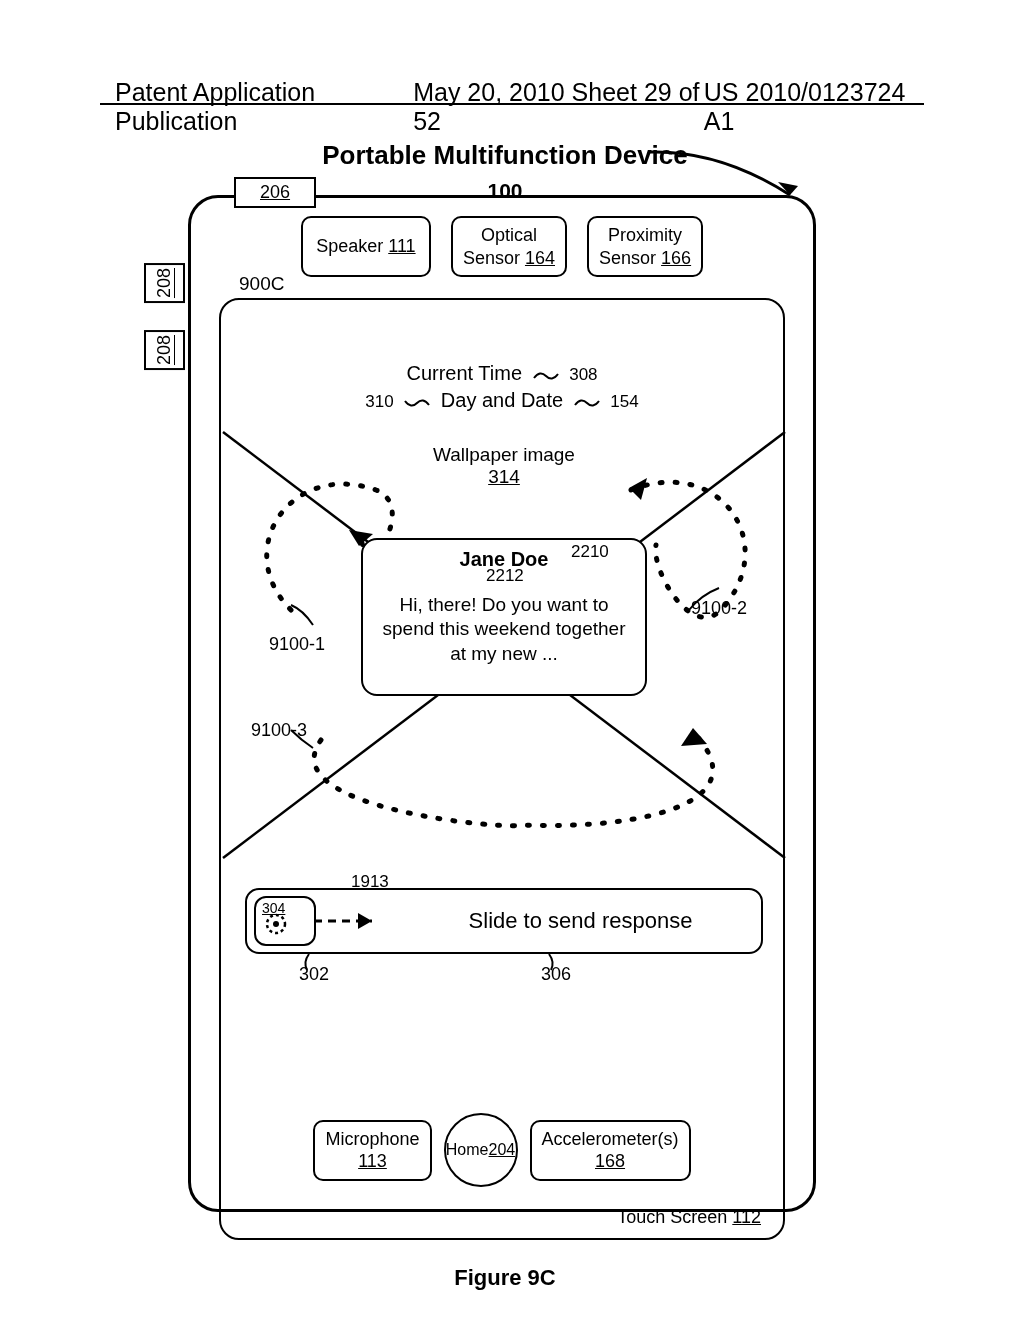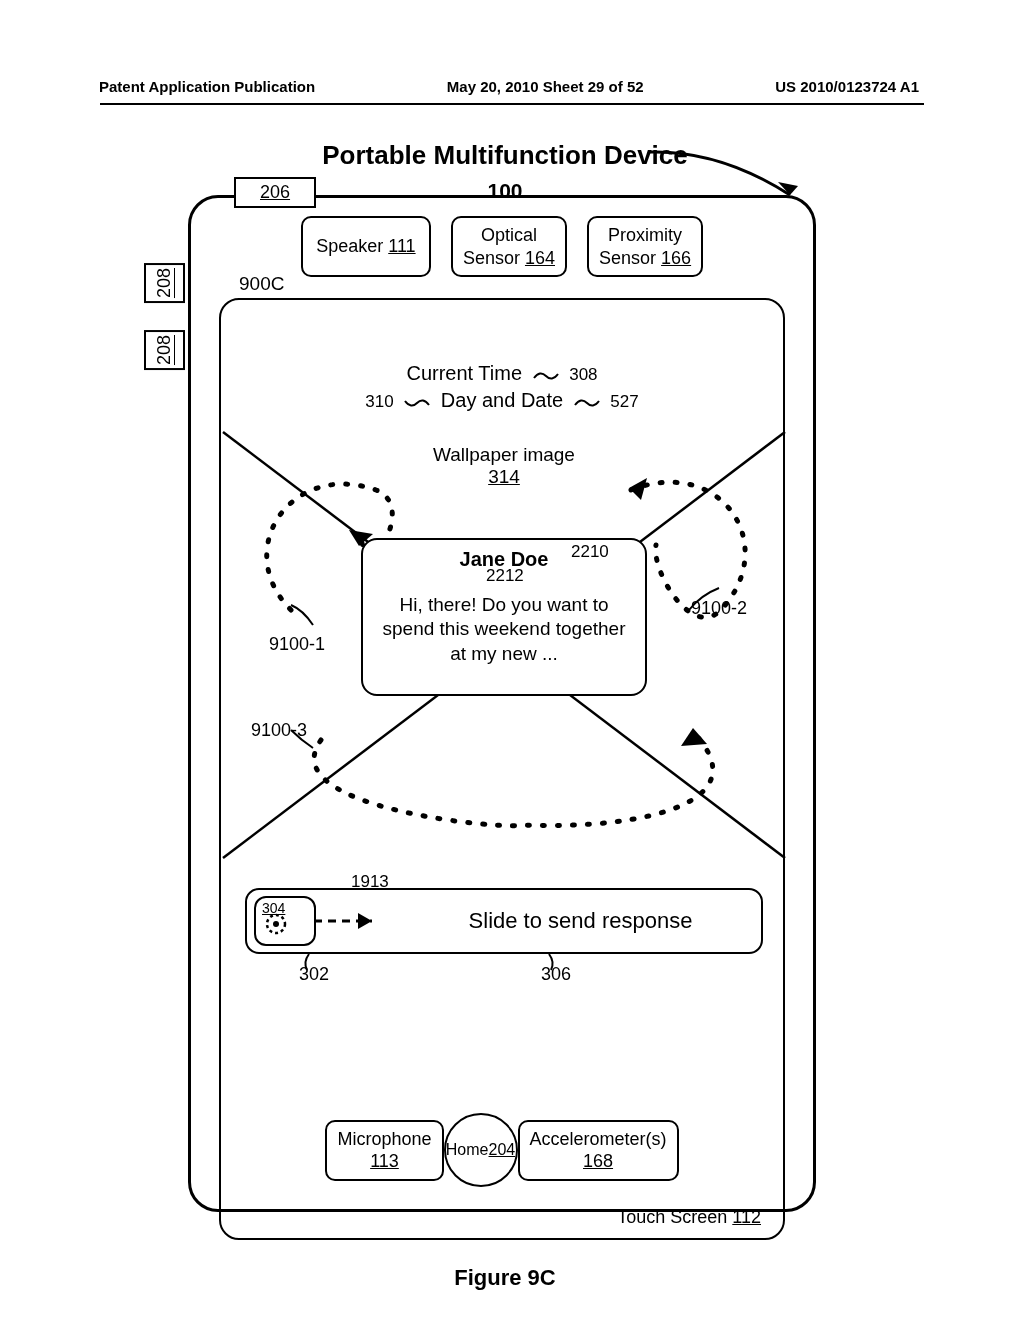--- a/index.html
+++ b/index.html
@@ -6,26 +6,26 @@
   body {
     font-family: Arial, Helvetica, sans-serif;
     background: #fff;
     width: 1024px;
     height: 1320px;
     position: relative;
   }
   .page-header {
     position: absolute;
     top: 78px;
-    left: 99px;
+    left: 115px;
     right: 105px;
     display: flex;
     justify-content: space-between;
-    font-size: 15px;
-    font-weight: bold;
+    font-size: 25px;
+    font-weight: normal;
   }
   .hr {
     position: absolute;
     top: 103px;
     left: 100px;
     right: 100px;
     height: 2px;
     background: #000;
   }
   .figure-area {
@@ -263,20 +263,21 @@
     font-size: 18px;
   }
   .bottom-row {
     position: absolute;
     bottom: 22px;
     left: 0;
     right: 0;
     display: flex;
     justify-content: center;
     align-items: center;
+    gap: 12px;
   }
   .home-btn {
     width: 74px;
     height: 74px;
     border: 2.5px solid #000;
     border-radius: 50%;
     display: flex;
     flex-direction: row;
     align-items: center;
     justify-content: center;
@@ -348,21 +349,21 @@
 
       <div class="date-line">
         <span class="ref-small">310</span>
         <svg class="tilde" width="28" height="14">
             <path d="M2 6 Q 8 14 14 8 Q 20 2 26 10" stroke="#000" stroke-width="2" fill="none"></path>
           </svg>
         <span>Day and Date</span>
         <svg class="tilde" width="28" height="14">
             <path d="M2 10 Q 8 2 14 8 Q 20 14 26 6" stroke="#000" stroke-width="2" fill="none"></path>
           </svg>
-        <span class="ref-small">527</span>
+        <span class="ref-small">154</span>
       </div>
 
       <div class="wallpaper-zone">
 
         <div class="wallpaper-label">
           <span>Wallpaper image</span><br>
           <span class="ul">314</span>
         </div>
 
         <svg width="566" height="430" style="position:absolute;top:0;left:0">

